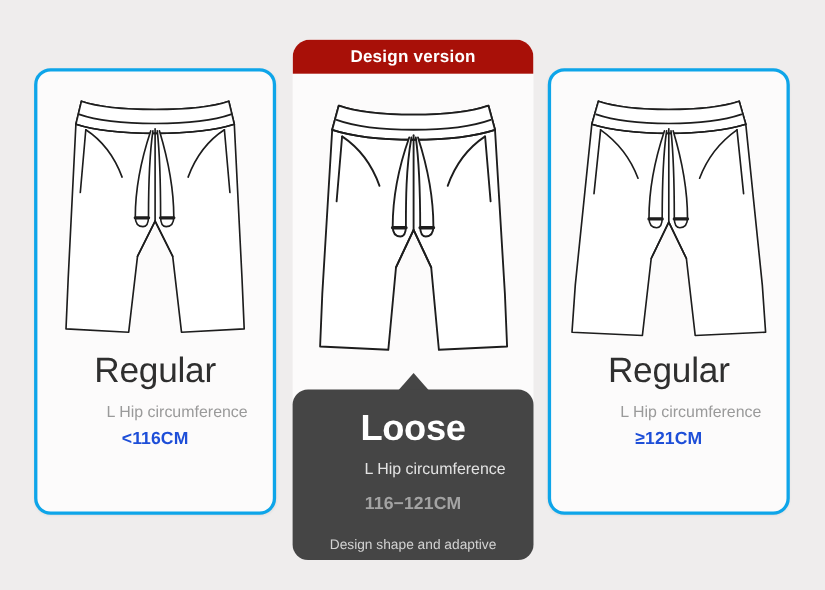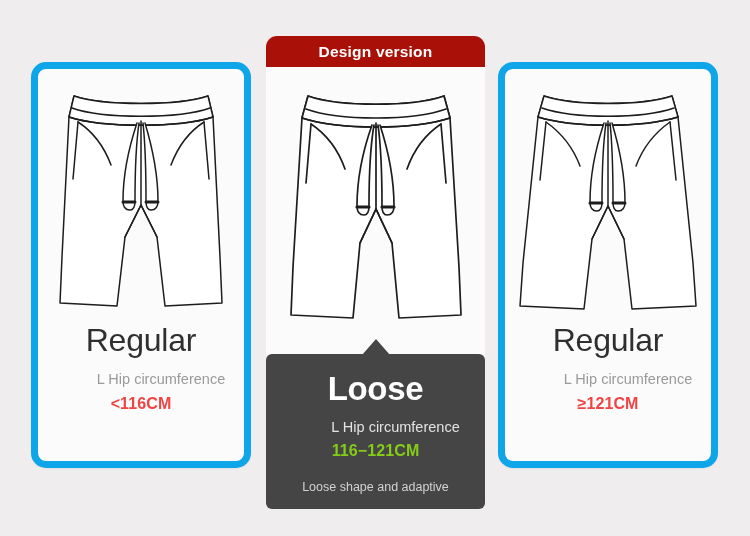--- a/index.html
+++ b/index.html
@@ -18,39 +18,39 @@
     width: 750px;
     height: 536px;
     background: #efeded;
     overflow: hidden;
   }
 
   
   .card {
     position: absolute;
     background: #fcfbfb;
-    border: 7px solid #0ea5e9;
+    border: 3px solid #0ea5e9;
     border-radius: 15px;
     box-shadow: 0 1px 2px rgba(0,0,0,0.05);
     display: flex;
     flex-direction: column;
     align-items: center;
   }
 
   .card-left  { left: 31px;  top: 62px; width: 220px; height: 406px; }
   .card-right { left: 498px; top: 62px; width: 220px; height: 406px; }
 
   
   .card-mid {
     position: absolute;
     left: 266px;
     top: 36px;
     width: 219px;
     height: 473px;
-    border-radius: 11px;
+    border-radius: 16px;
     background: #fcfbfb;
     overflow: hidden;
     display: flex;
     flex-direction: column;
     align-items: center;
   }
 
   .ribbon {
     width: 100%;
     height: 31px;
@@ -96,21 +96,21 @@
   .fit-label {
     font-size: 14.5px;
     color: #9a9a9a;
     margin-top: 13px;
     line-height: 1.2;
     margin-left: 40px;
   }
   .fit-range {
     font-size: 16px;
     font-weight: bold;
-    color: #ef4444;
+    color: #1d4ed8;
     margin-top: 6px;
     letter-spacing: .1px;
   }
 
   
   .callout-wrap {
     position: absolute;
     left: 266px;
     top: 339px;
     width: 219px;
@@ -126,29 +126,29 @@
     border-right: 14px solid transparent;
     border-bottom: 16px solid #454545;
   }
   .callout {
     position: absolute;
     left: 0;
     top: 15px;
     width: 219px;
     height: 155px;
     background: #454545;
-    border-radius: 6px;
+    border-radius: 14px;
     display: flex;
     flex-direction: column;
     align-items: center;
     text-align: center;
   }
   .callout .fit-name  { color: #ffffff; font-weight: 700; font-size: 33px; margin-top: 17px; letter-spacing: -0.3px; }
   .callout .fit-label { color: #e2e2e2; margin-top: 12px; }
-  .callout .fit-range { color: #84cc16; margin-top: 5px; }
+  .callout .fit-range { color: #a3a3a3; margin-top: 13px; }
   .callout .fit-note  { font-size: 12.5px; color: #d2d2d2; margin-top: 20px; }
 
   
   .txt-side { margin-top: 4px; }
 </style>
 </head>
 <body>
 
 <div id="stage">
 
@@ -215,21 +215,21 @@
       </svg>
     </div>
   </div>
 
   <div class="callout-wrap">
     <div class="notch"></div>
     <div class="callout">
       <div class="fit-name">Loose</div>
       <div class="fit-label">L Hip circumference</div>
       <div class="fit-range">116−121CM</div>
-      <div class="fit-note">Loose shape and adaptive</div>
+      <div class="fit-note">Design shape and adaptive</div>
     </div>
   </div>
 
   <div class="card card-right">
 
     <div class="art art-side">
       <svg width="190" height="232" viewBox="0 0 190 232" fill="none" stroke="#1d1d1d" stroke-width="1.5" stroke-linejoin="round" stroke-linecap="round">
         <path d="M31 9 C61 19 129 19 159 9 L165 30 L180 176 L183 219 L119 222 L111 152 L95 119 L79 152 L71 222 L7 219 L10 176 L25 30 Z" fill="#ffffff"></path>
         <path d="M31 9 C61 19 129 19 159 9 L165 30 C129 41 61 41 25 30 Z" fill="#ffffff"></path>
         <path d="M29 21 C61 32 129 32 161 21" fill="none"></path>

